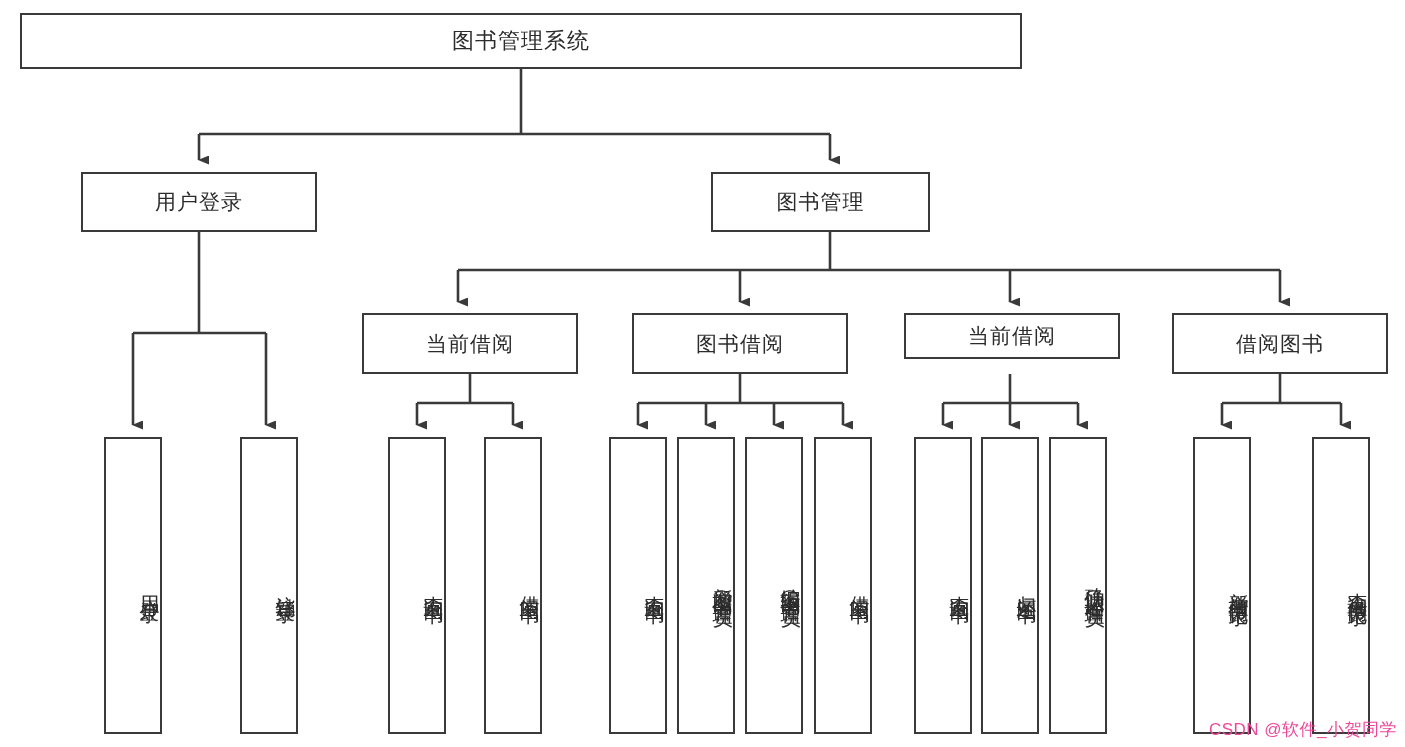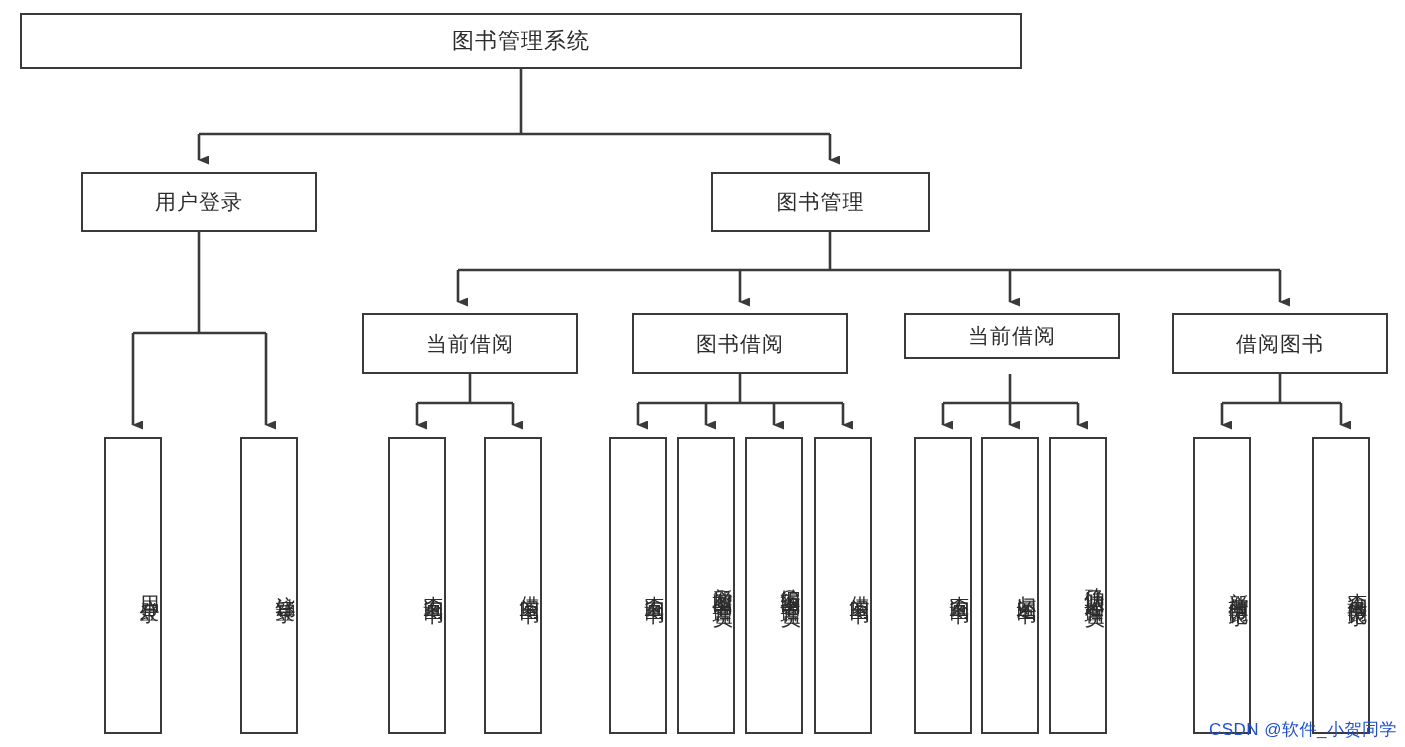--- a/index.html
+++ b/index.html
@@ -11,21 +11,21 @@
   .node{position:absolute;box-sizing:border-box;background:#ffffff;
         border:2px solid #3a3a3a;display:flex;align-items:center;
         justify-content:center;color:#2b2b2b;}
   .node.h{font-size:21px;letter-spacing:1px;}
   .node.v{writing-mode:vertical-rl;text-orientation:upright;
           font-size:20px;letter-spacing:3px;line-height:1.05;
           padding:8px 0;align-items:flex-start;justify-content:center;}
   .node.root{font-size:22px;}
 
   #watermark{position:absolute;right:8px;bottom:6px;font-size:17px;
-             color:#1d4ed8;white-space:nowrap;letter-spacing:.5px;}
+             color:#ec4899;white-space:nowrap;letter-spacing:.5px;}
 </style>
 </head>
 <body>
 
 <div id="stage">
 
   <svg id="wires" viewBox="0 0 1405 747" xmlns="http://www.w3.org/2000/svg">
     <defs>
       <marker id="ah" markerWidth="9" markerHeight="11" refX="4.5" refY="10" orient="auto" markerUnits="userSpaceOnUse">
         <path d="M0,0 L9,0 L4.5,11 Z" fill="#3a3a3a"></path>

